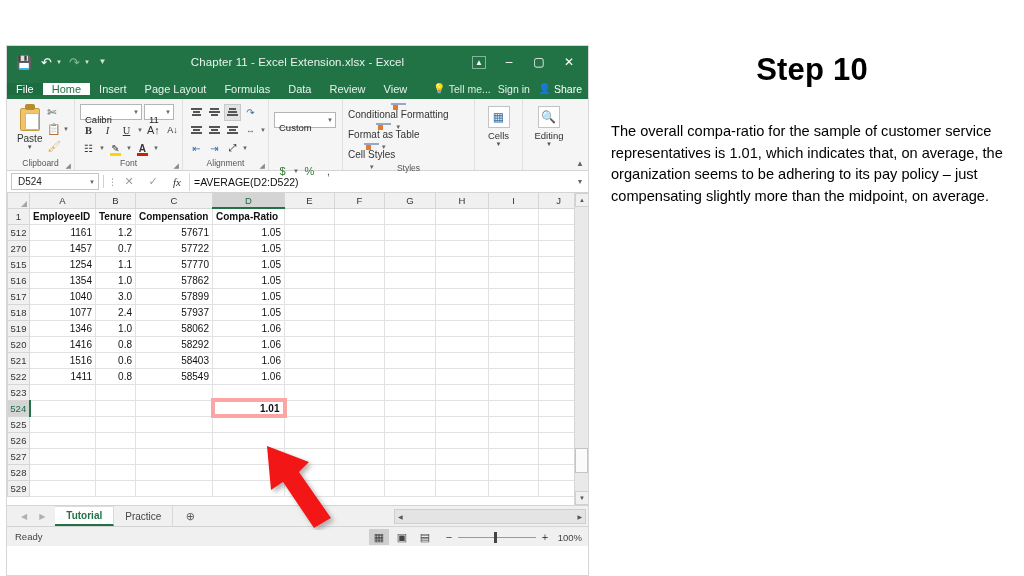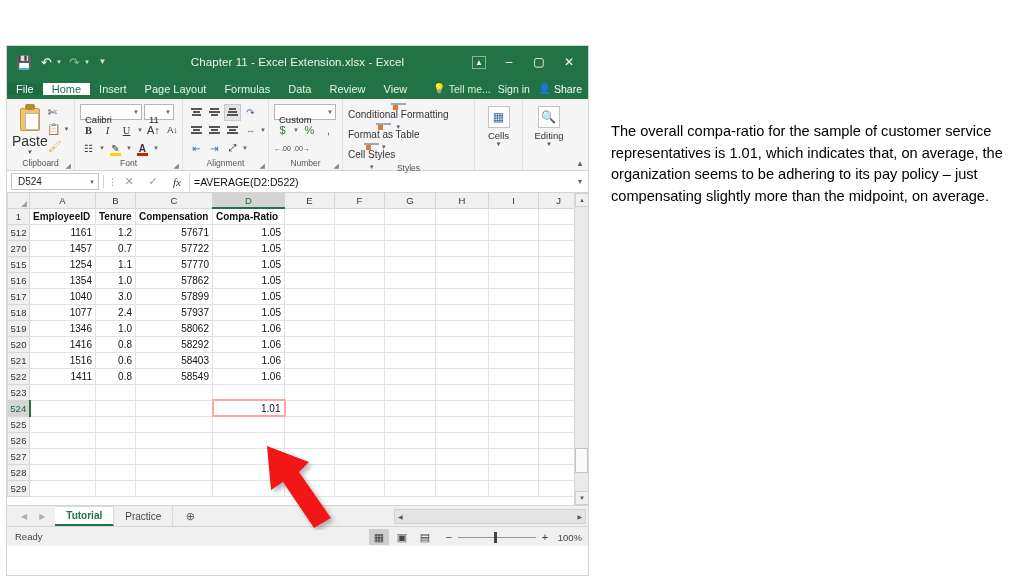--- a/index.html
+++ b/index.html
@@ -74,21 +74,21 @@
     position:relative;
   }
   .rgroup .glabel .dlg { position:absolute; right:3px; top:2px; font-size:7px; color:#888; }
 
   
   .clip-left { display:flex; flex-direction:column; align-items:center; width:36px; padding-top:2px;}
   .clipboard-ico { width:26px;height:28px; position:relative; }
   .cb-body { position:absolute; left:3px; top:4px; width:20px;height:23px; background:#f0c36d; border:1px solid #c99a3c; border-radius:2px;}
   .cb-clip { position:absolute; left:8px; top:0px; width:10px;height:6px; background:#b98b30; border-radius:2px;}
   .cb-page { position:absolute; left:8px; top:9px; width:14px;height:17px; background:#fff; border:1px solid #b9b9b9;}
-  .paste-lbl { font-size:14px; color:#333; margin-top:1px;}
+  .paste-lbl { font-size:10px; color:#333; margin-top:1px;}
   .paste-caret { font-size:6px; color:#555; }
   .clip-right { display:flex; flex-direction:column; gap:1px; padding-top:2px; }
   .mini { height:16px; display:flex; align-items:center; gap:2px; font-size:11px; color:#444; }
 
   
   .fontgrp .row { display:flex; align-items:center; gap:2px; height:18px; }
   .combo {
     height:16px; border:1px solid #b5b5b5; background:#fff; display:flex;align-items:center;
     justify-content:space-between; padding:0 2px 0 4px; font-size:9.5px; color:#222;
   }
@@ -162,21 +162,21 @@
     font-size:9.5px; color:#333; text-align:center; vertical-align:middle;
   }
   td.rowhdr.selrow { background:#d4d4d4; color:#1a6b44; border-right:2px solid #217346;}
   td.cell {
     height:16px; border:1px solid #e2e2e2; font-size:10px; color:#111;
     text-align:right; padding:0 3px; vertical-align:middle; background:#fff;
     white-space:nowrap; overflow:hidden;
   }
   td.cell.hdrrow { font-weight:bold; text-align:left; }
   td.cell.selcell {
-    border:2px solid #fca5a5; font-weight:normal;
+    border:4px solid #fca5a5; font-weight:bold;
   }
 
   
   .vscroll{position:absolute;right:0;top:0;width:14px;height:312px;background:#e9e9e9;border-left:1px solid #d6d6d6;}
   .vs-arrow{width:14px;height:14px;background:#f0f0f0;border:1px solid #d0d0d0;display:flex;align-items:center;justify-content:center;font-size:6px;color:#555;}
   .vs-arrow.bot{position:absolute;bottom:0;}
   .vs-thumb{position:absolute;left:0;top:255px;width:13px;height:25px;background:#fafafa;border:1px solid #c4c4c4;}
 
   
   .sheetbar{height:21px;background:#f0f0f0;border-top:1px solid #d4d4d4;display:flex;align-items:stretch;position:relative;}
@@ -378,21 +378,21 @@
             <span class="caret6">▼</span>
           </div>
         </div>
         <div class="glabel">
           <span>Alignment</span>
           <span class="dlg">◢</span>
         </div>
       </div>
 
       <div class="rgroup numgrp" style="width:74px">
-        <div class="gbody" style="flex-direction:column;padding-top:4px;">
+        <div class="gbody" style="flex-direction:column;padding-top:12px;gap:33px;">
           <div class="row">
             <div class="combo" style="width:62px">
               <span class="cv">Custom</span>
               <span class="cc">▼</span>
             </div>
           </div>
           <div class="row">
             <div class="nbtn">$</div>
             <span class="caret6">▼</span>
             <div class="nbtn">%</div>
@@ -770,15 +770,16 @@
 
   <svg id="arrow" viewBox="0 0 92 98">
     <defs>
       <filter id="shd" x="-30%" y="-30%" width="180%" height="180%">
         <feDropShadow dx="3" dy="3" stdDeviation="2.5" flood-color="#777" flood-opacity="0.55"></feDropShadow>
       </filter>
     </defs>
     <polygon points="12,14 54,30 44,40 76,86 59,96 28,50 16,58" fill="#f21212" filter="url(#shd)"></polygon>
   </svg>
 
+  <div id="step-title">Step 10</div>
   <div id="body-text">The overall compa-ratio for the sample of customer service representatives is 1.01, which indicates that, on average, the organization seems to be adhering to its pay policy – just compensating slightly more than the midpoint, on average.</div>
 
 </div>
 
 </body></html>

